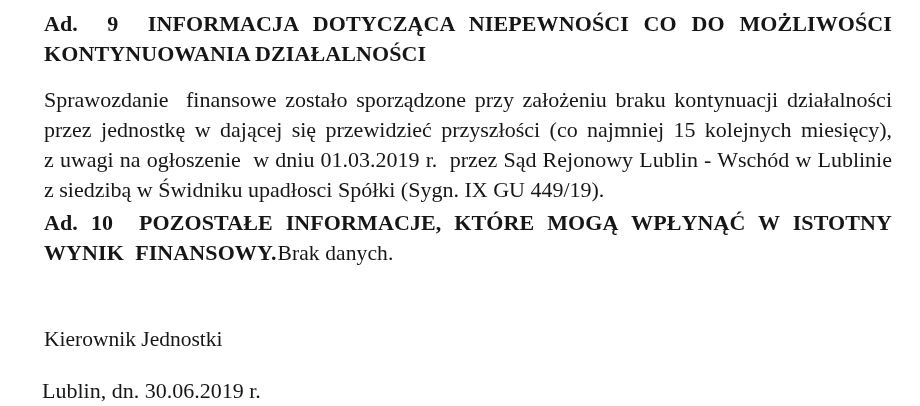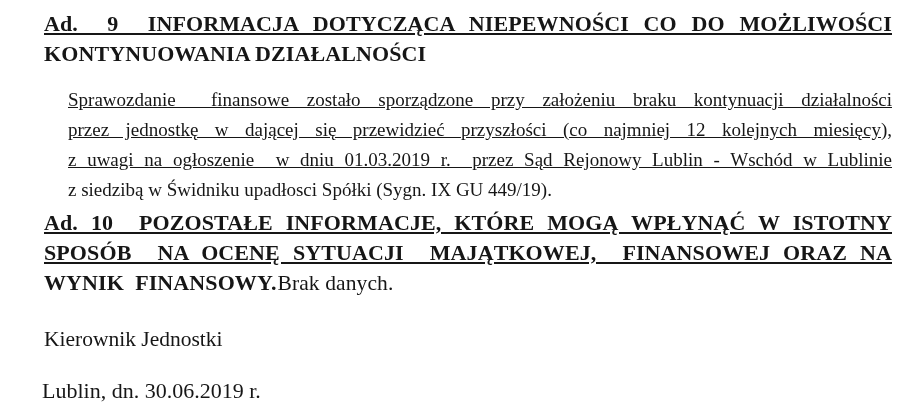--- a/index.html
+++ b/index.html
@@ -25,32 +25,30 @@
     left: 44px;
     right: 28px;
   }
   .line {
     white-space: normal;
   }
   
   .jl {
     text-align: justify;
     text-align-last: justify;
-    text-decoration: underline;
   }
   .heading {
     font-weight: bold;
     font-size: 22px;
     line-height: 30px;
     letter-spacing: 0.1px;
   }
   .bodytext {
-    font-size: 19px;
+    font-size: 22px;
     line-height: 30px;
-    margin-left: 24px;
   }
   .h9 { top: 9px; }
   .p9 { top: 85px; }
   .h10 { top: 208px; }
   .mixed-normal {
     font-weight: normal;
     font-size: 21.5px;
     margin-left: 1px;
   }
   .signatures {
@@ -75,28 +73,27 @@
 
 <div class="page">
 
   <div class="block heading h9">
     <div class="line jl">Ad.&nbsp; 9&nbsp; INFORMACJA DOTYCZĄCA NIEPEWNOŚCI CO DO MOŻLIWOŚCI</div>
     <div class="line">KONTYNUOWANIA DZIAŁALNOŚCI</div>
   </div>
 
   <div class="block bodytext p9">
     <div class="line jl">Sprawozdanie&nbsp; finansowe zostało sporządzone przy założeniu braku kontynuacji działalności</div>
-    <div class="line jl">przez jednostkę w dającej się przewidzieć przyszłości (co najmniej 12 kolejnych miesięcy),</div>
+    <div class="line jl">przez jednostkę w dającej się przewidzieć przyszłości (co najmniej 15 kolejnych miesięcy),</div>
     <div class="line jl">z uwagi na ogłoszenie&nbsp; w dniu 01.03.2019 r.&nbsp; przez Sąd Rejonowy Lublin - Wschód w Lublinie</div>
     <div class="line">z siedzibą w Świdniku upadłosci Spółki (Sygn. IX GU 449/19).</div>
   </div>
 
   <div class="block heading h10">
     <div class="line jl">Ad. 10&nbsp; POZOSTAŁE INFORMACJE, KTÓRE MOGĄ WPŁYNĄĆ W ISTOTNY</div>
-    <div class="line jl">SPOSÓB&nbsp; NA OCENĘ SYTUACJI&nbsp; MAJĄTKOWEJ,&nbsp; FINANSOWEJ ORAZ NA</div>
     <div class="line"><span>WYNIK&nbsp; FINANSOWY.</span><span class="mixed-normal">Brak danych.</span></div>
   </div>
 
   <div class="block signatures">
     <span class="sig-right">Kierownik Jednostki</span>
   </div>
 
   <div class="dateline">Lublin, dn. 30.06.2019 r.</div>
 
 </div>

